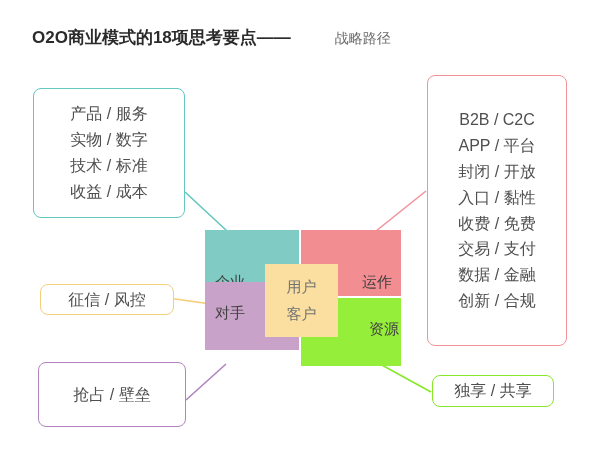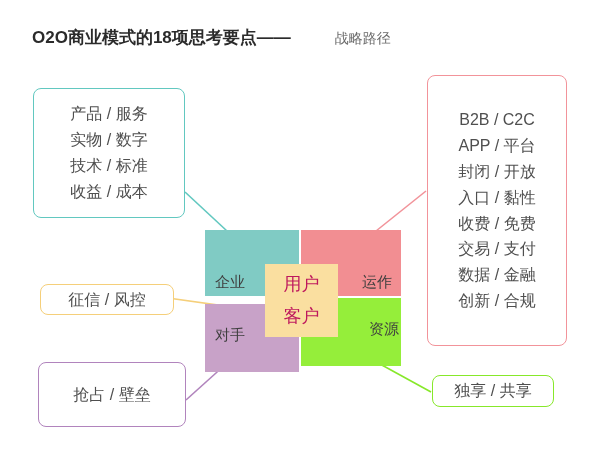--- a/index.html
+++ b/index.html
@@ -142,21 +142,21 @@
     left: 96px;
     top: 0;
     width: 100px;
     height: 66px;
     background: #f28e92;
   }
   #cell-operation .cell-label { right: 9px; bottom: 4px; }
 
   #cell-rival {
     left: 0;
-    top: 74px;
+    top: 52px;
     width: 94px;
     height: 68px;
     background: #c8a2c8;
   }
   #cell-rival .cell-label { left: 10px; top: 22px; }
 
   #cell-resource {
     left: 96px;
     top: 68px;
     width: 100px;
@@ -173,22 +173,22 @@
     height: 73px;
     background: #fadfa0;
     z-index: 4;
     display: flex;
     flex-direction: column;
     justify-content: center;
     align-items: center;
   }
   #cell-user .cell-label-center {
     position: static;
-    font-size: 18px;
-    color: #be185d;
+    font-size: 15px;
+    color: #737373;
     line-height: 1.75;
     white-space: nowrap;
   }
 </style>
 </head>
 <body>
 
 <div id="canvas">
 
   <div id="title-bar">

